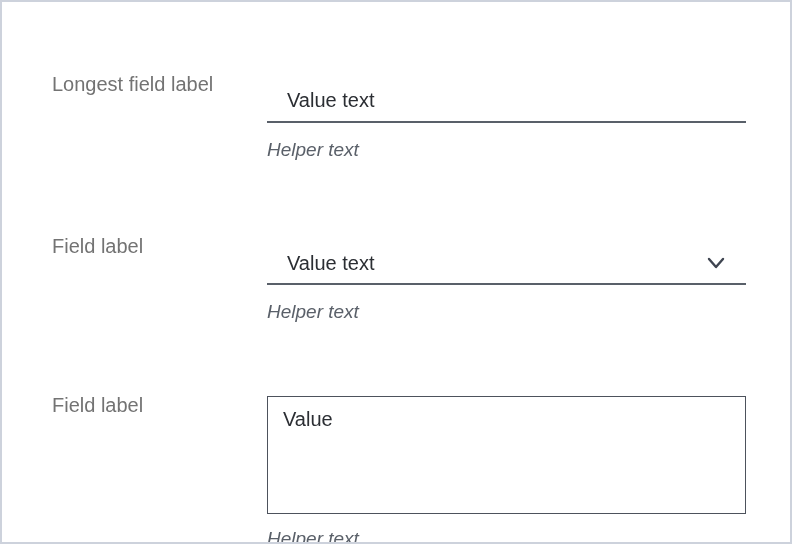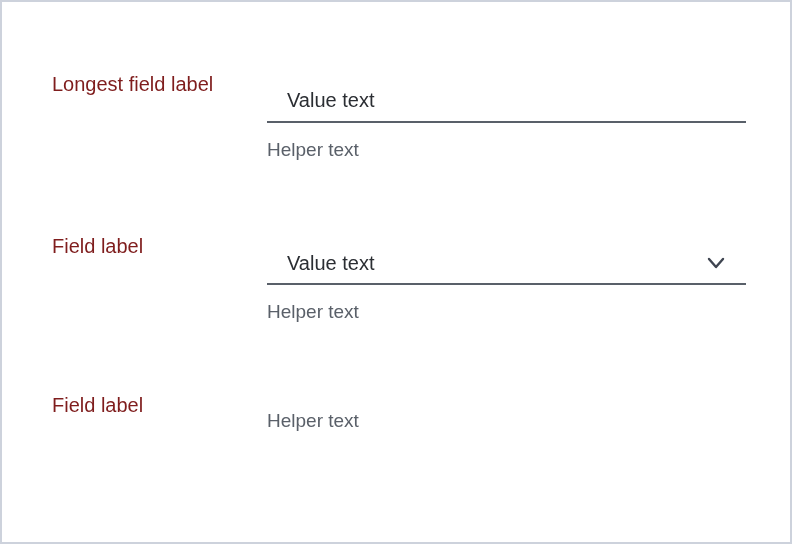--- a/index.html
+++ b/index.html
@@ -17,21 +17,21 @@
   }
   .row {
     display: flex;
     align-items: flex-start;
   }
   .row-gap-1 { margin-top: 68px; }
   .row-gap-2 { margin-top: 53px; }
   .label-col {
     width: 215px;
     flex: none;
-    color: #7f1d1d;
+    color: #737373;
     font-size: 20px;
     line-height: 26px;
     padding-top: 4px;
   }
   .label-col-top { padding-top: 16px; }
   .input-col {
     width: 479px;
     flex: none;
     margin-top: 20px;
   }
@@ -78,20 +78,21 @@
     font-family: "Liberation Sans", sans-serif;
     font-size: 20px;
     color: #2b2e33;
     background: #ffffff;
     resize: none;
     outline: none;
   }
   .helper {
     margin-top: 16px;
     font-size: 19px;
+    font-style: italic;
     color: #5a6069;
     line-height: 22px;
   }
   .helper-tight { margin-top: 14px; }
 </style>
 </head>
 <body>
 
 <div class="form">
 
@@ -112,17 +113,18 @@
           <polyline points="7,8 14,16 21,8" fill="none" stroke="#3e4450" stroke-width="2.4" stroke-linecap="round" stroke-linejoin="round"></polyline>
         </svg>
       </div>
       <div class="helper">Helper text</div>
     </div>
   </div>
 
   <div class="row row-gap-2">
     <div class="label-col label-col-top">Field label</div>
     <div class="input-col">
+      <textarea class="textarea" rows="4" style="">Value</textarea>
       <div class="helper helper-tight">Helper text</div>
     </div>
   </div>
 
 </div>
 
 </body></html>

